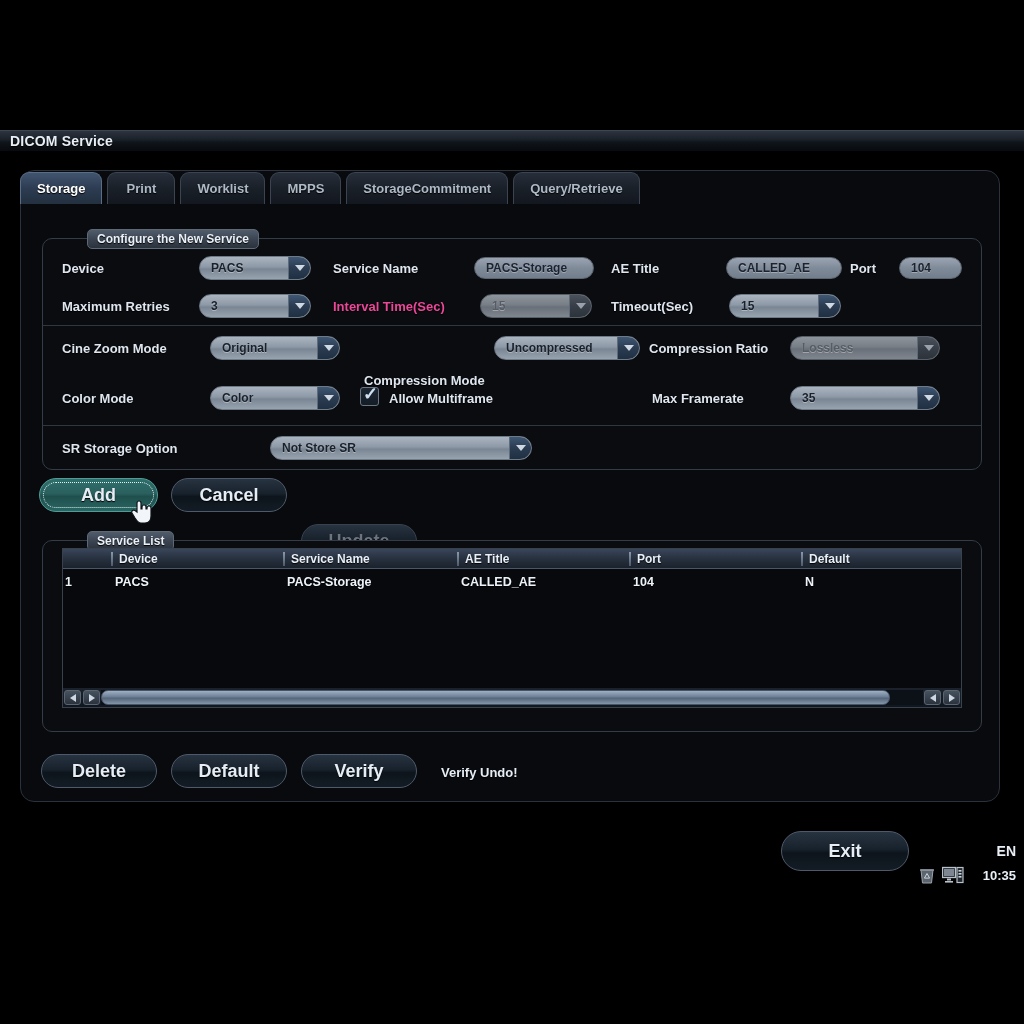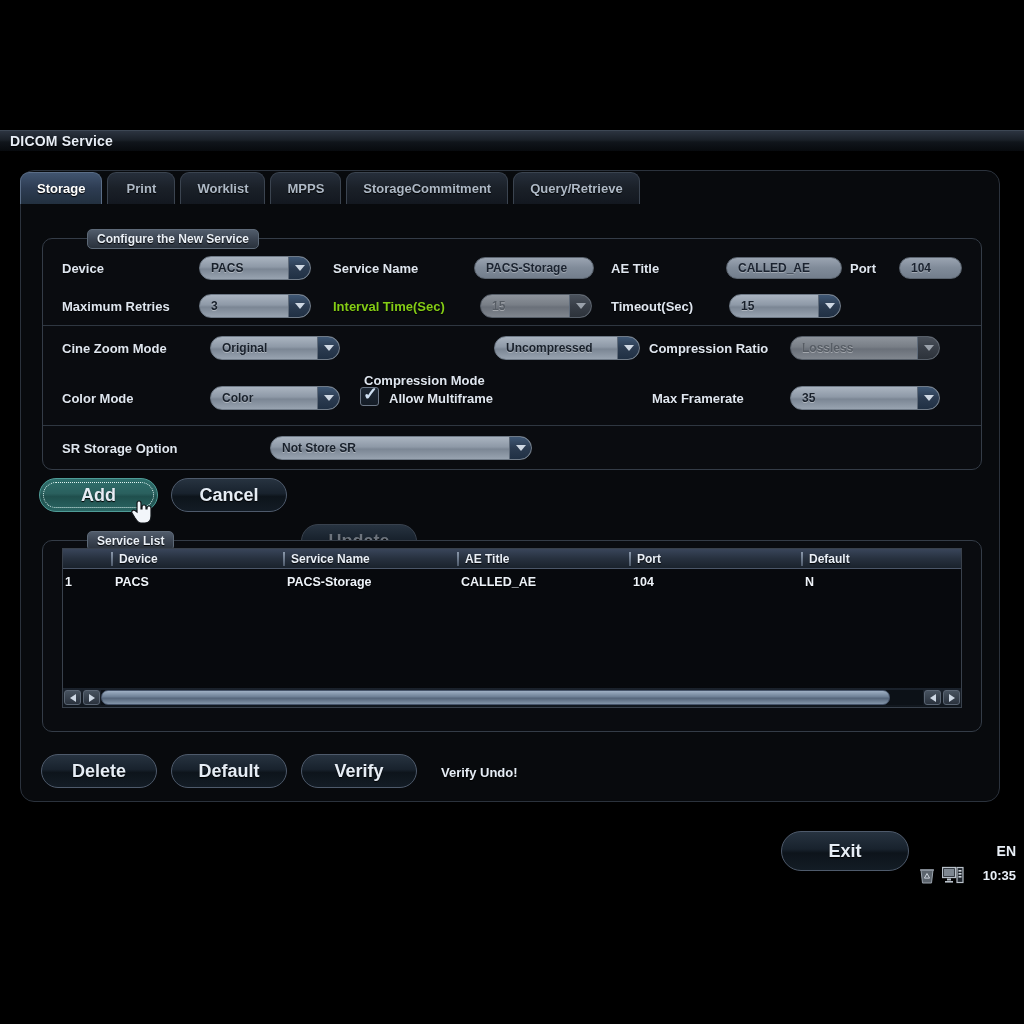--- a/index.html
+++ b/index.html
@@ -67,21 +67,21 @@
   .grp-divider {
     position:absolute; left:0; right:0; height:1px;
     background:#2e3views; background:#2f3741;
   }
 
   
   .lbl {
     position:absolute; color:#dfe6ef; font-size:13px; font-weight:bold;
     text-shadow:0 1px 1px #000; white-space:nowrap; line-height:1;
   }
-  .lbl.dim { color:#84cc16; }
+  .lbl.dim { color:#ec4899; }
 
   
   .combo {
     position:absolute; height:24px; border-radius:12px;
     border:1px solid #6f7a87;
     background: linear-gradient(180deg,#aab4c0 0%, #8e99a7 45%, #7b8694 55%, #98a3b0 100%);
     display:flex; align-items:center; overflow:hidden;
   }
   .combo .cv {
     flex:1; padding-left:11px; color:#18202b; font-size:12px; font-weight:bold;

